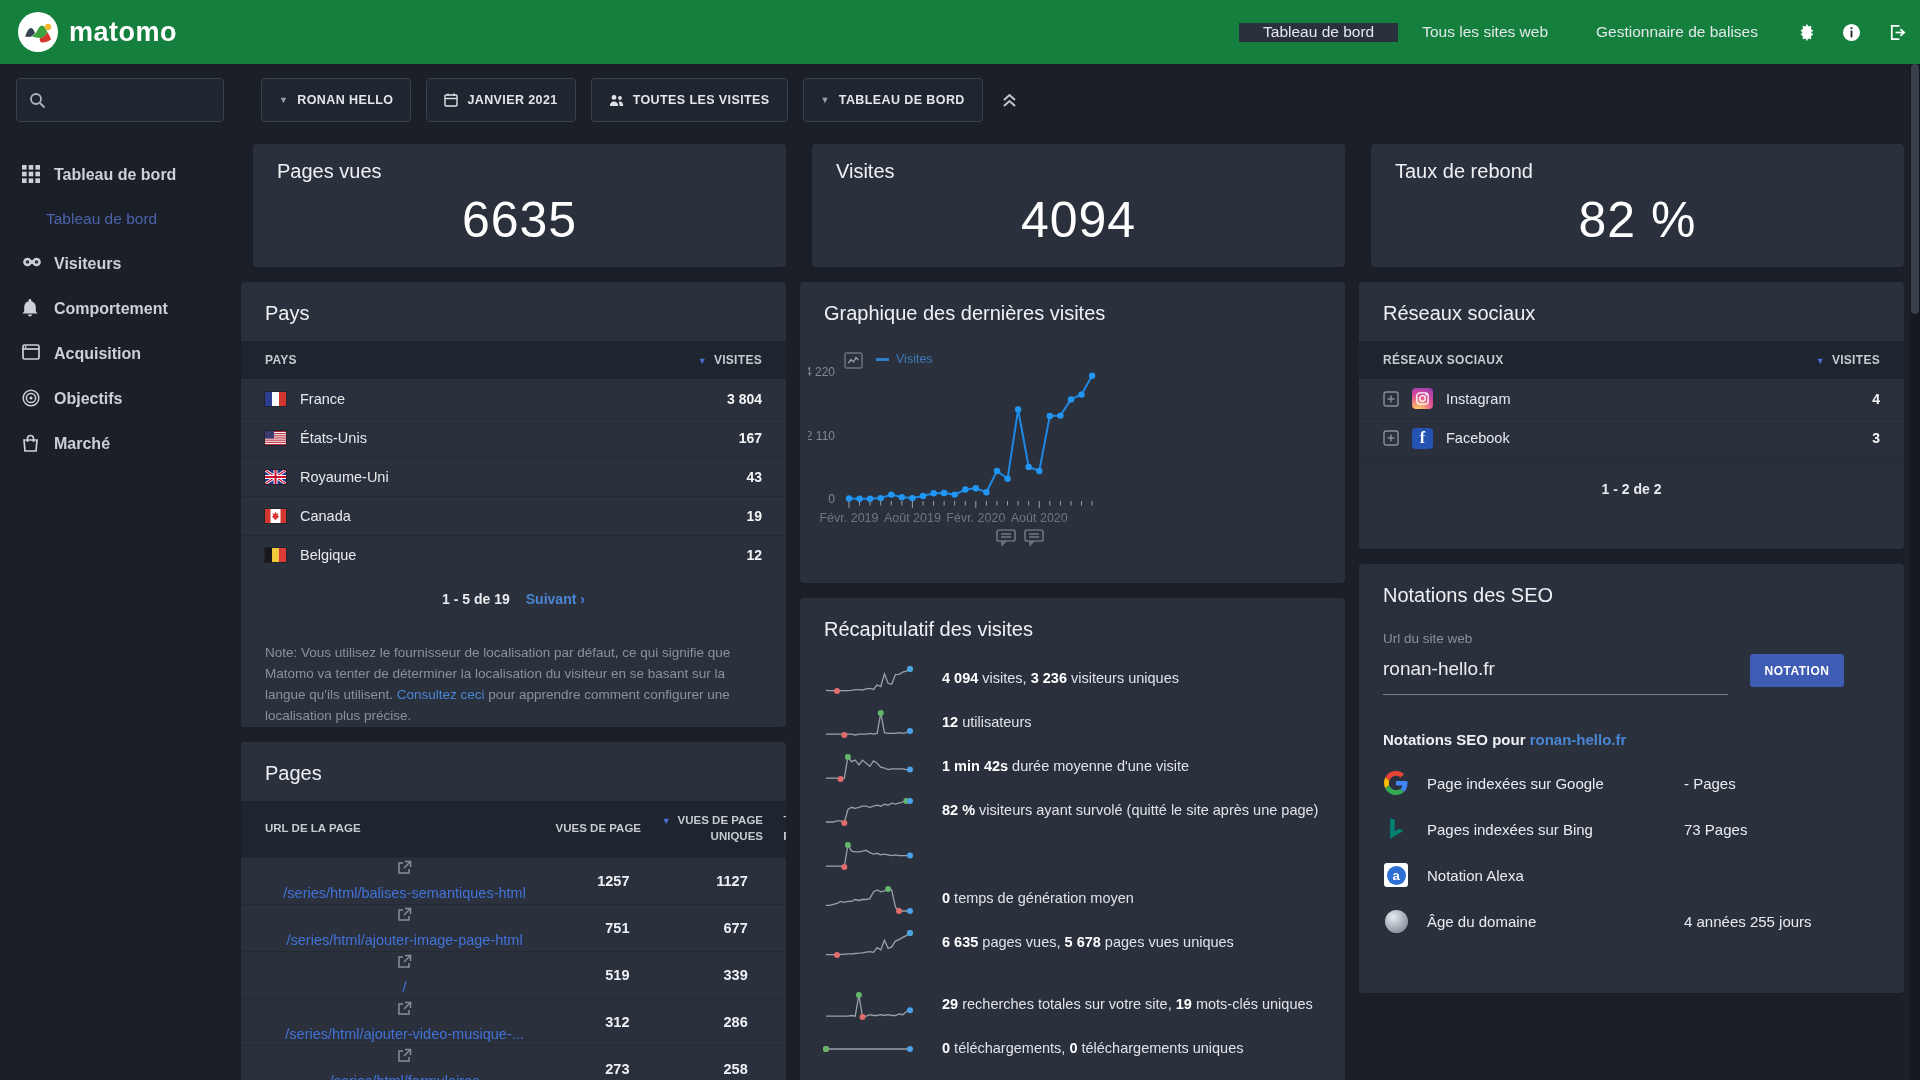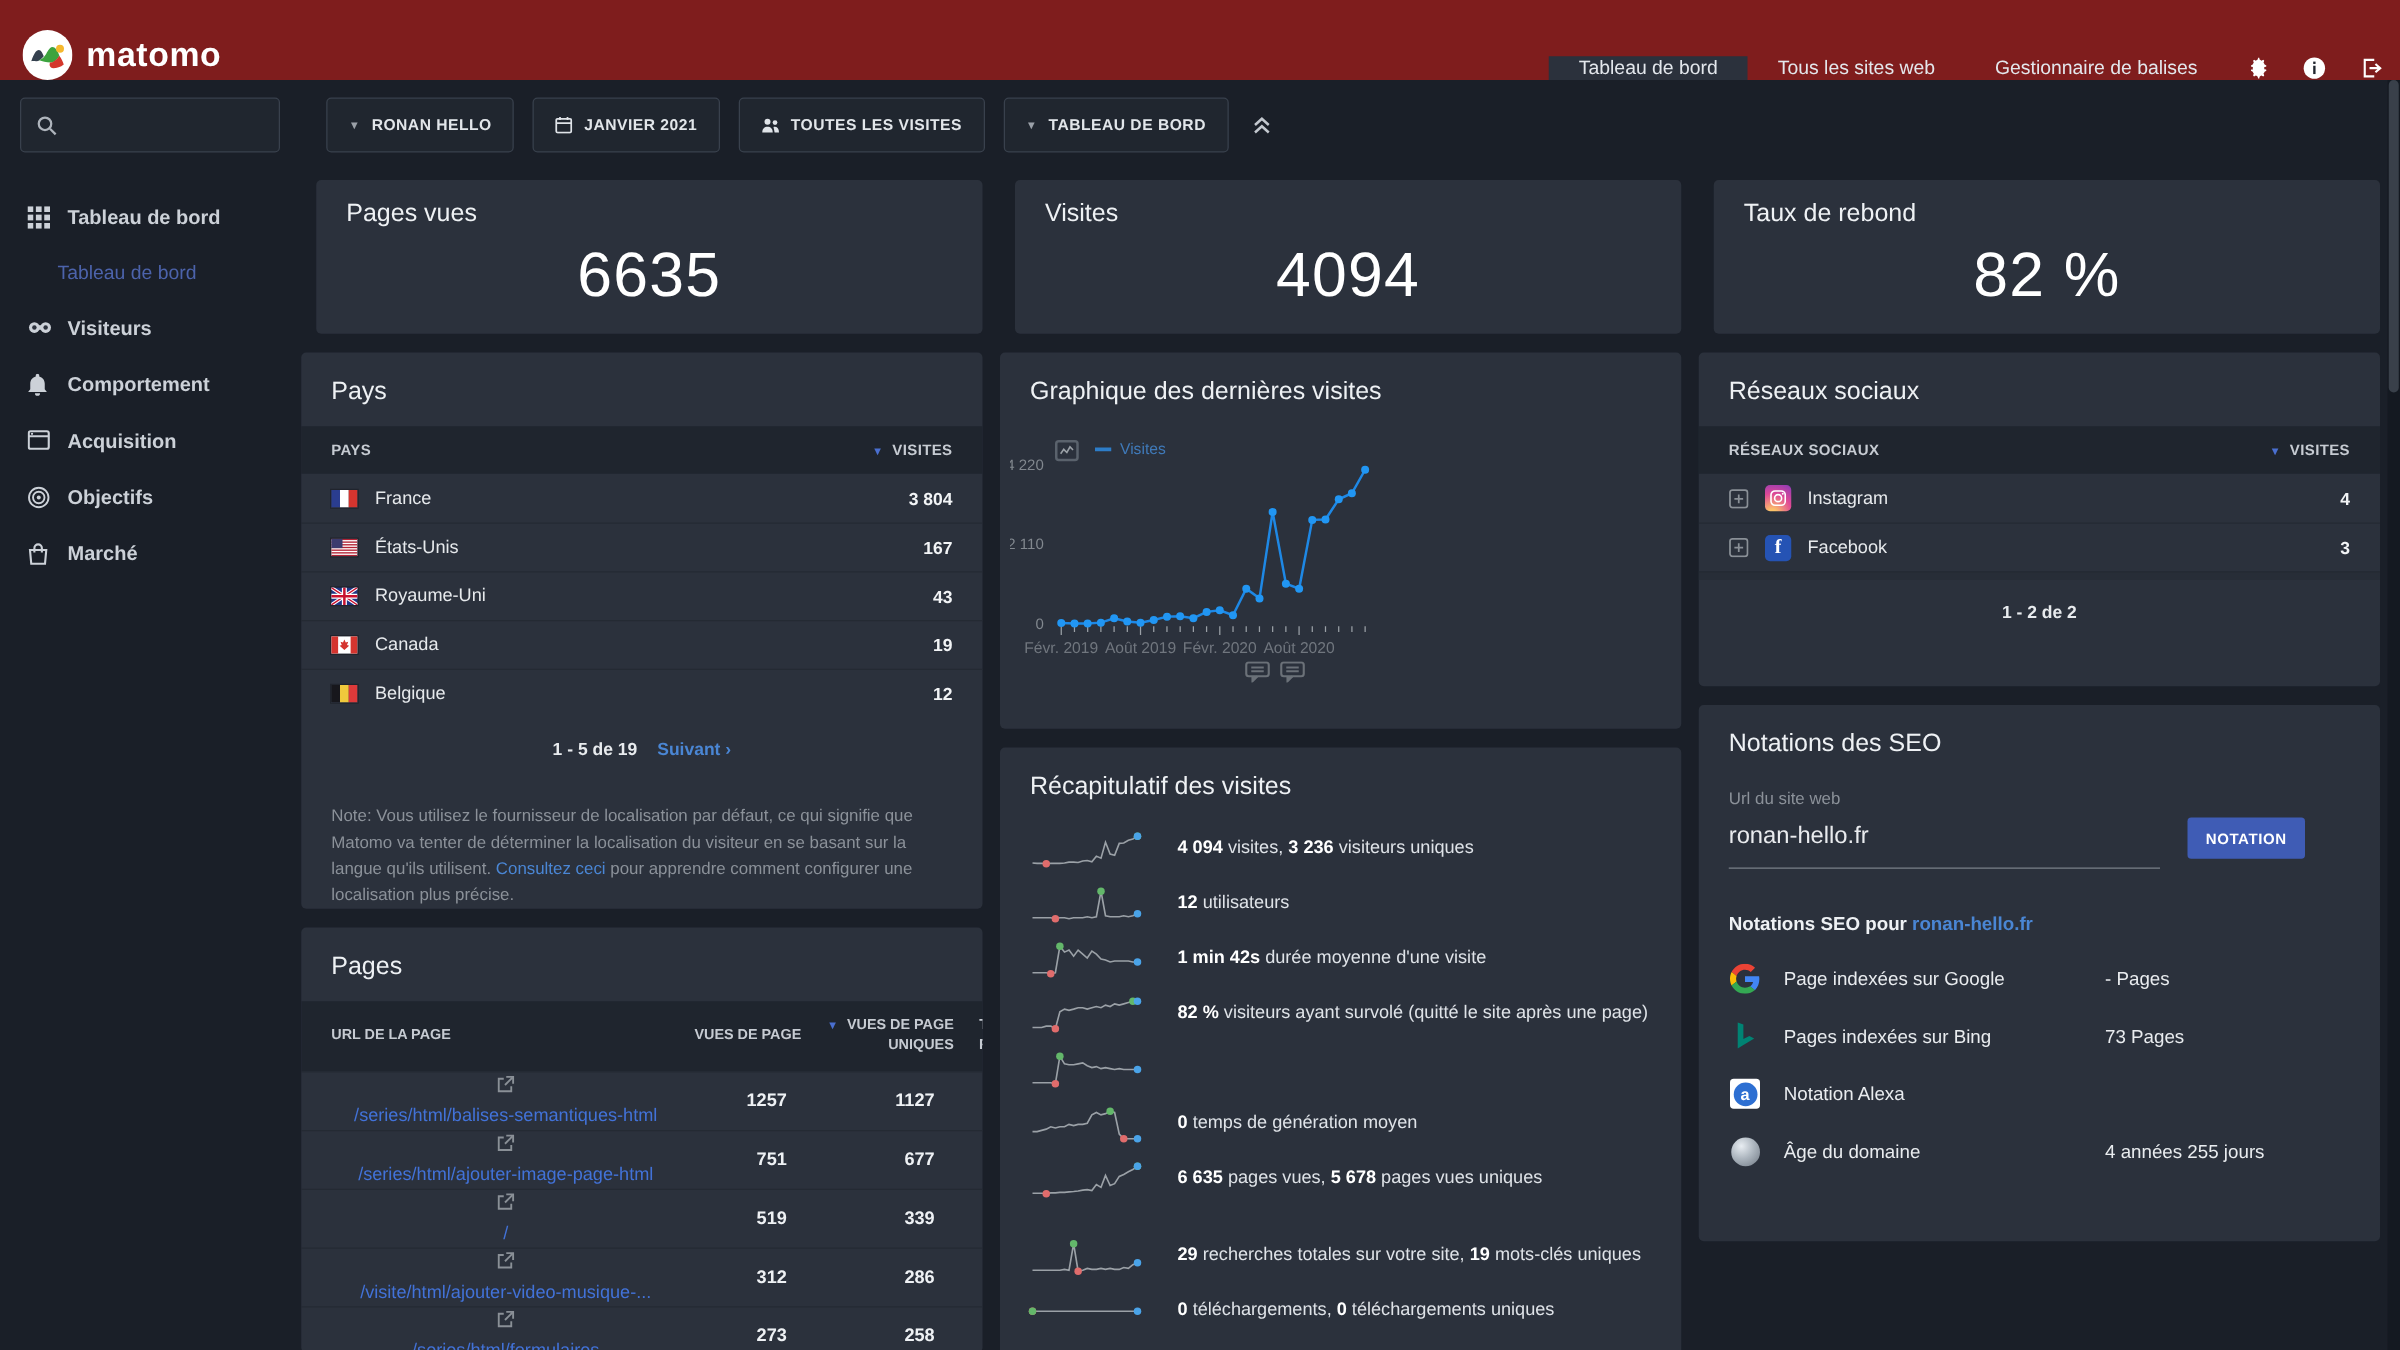--- a/index.html
+++ b/index.html
@@ -4,21 +4,21 @@
 <style>
   * { margin:0; padding:0; box-sizing:border-box; }
   html,body { width:1920px; height:1080px; overflow:hidden; }
   body {
     background:#1a1f28;
     font-family:"Liberation Sans","DejaVu Sans",sans-serif;
     color:#e6e9ec;
     position:relative;
   }
   
-  .topnav { height:64px; background:#7f1d1d; display:flex; align-items:flex-end; position:relative; z-index:5;}
+  .topnav { height:64px; background:#15803d; display:flex; align-items:center; position:relative; z-index:5;}
   .brand { display:flex; align-items:center; gap:11px; padding-left:18px; }
   .brand-name { color:#fff; font-size:27px; font-weight:bold; letter-spacing:.5px; }
   .topnav-right { margin-left:auto; display:flex; align-items:stretch; }
   .nav-tab { display:flex; align-items:center; padding:0 24px; font-size:15.5px; color:#e3e7ec; cursor:pointer; }
   .nav-tab.active { background:#2b313c; }
   .nav-iconbtn { width:46px; display:flex; align-items:center; justify-content:center; color:#fff; cursor:pointer; }
   
   .toolbar { position:absolute; top:78px; left:16px; display:flex; align-items:center; gap:15px; height:44px; }
   .searchbox { width:208px; height:44px; background:#20262f; border:1px solid #39414d; border-radius:4px;
     display:flex; align-items:center; padding:0 12px; margin-right:22px; color:#aeb4bc; }
@@ -426,21 +426,21 @@
           </div>
           <div class="prow">
             <div class="purl">
               <span>
                 <svg width="15" height="15" viewBox="0 0 15 15" fill="none" stroke="#8a9097" stroke-width="1.5">
                   <path d="M6 3H2v10h10V9"></path>
                   <path d="M8 1.5h5.5V7"></path>
                   <line x1="13" y1="2" x2="7" y2="8"></line>
                 </svg>
               </span>
-              <a>/visite/html/ajouter-video-musique-...</a>
+              <a>/series/html/ajouter-video-musique-...</a>
             </div>
             <div class="pnum v">312</div>
             <div class="pnum u">286</div>
             <div class="pnum b">91 %</div>
           </div>
           <div class="prow">
             <div class="purl">
               <span>
                 <svg width="15" height="15" viewBox="0 0 15 15" fill="none" stroke="#8a9097" stroke-width="1.5">
                   <path d="M6 3H2v10h10V9"></path>

